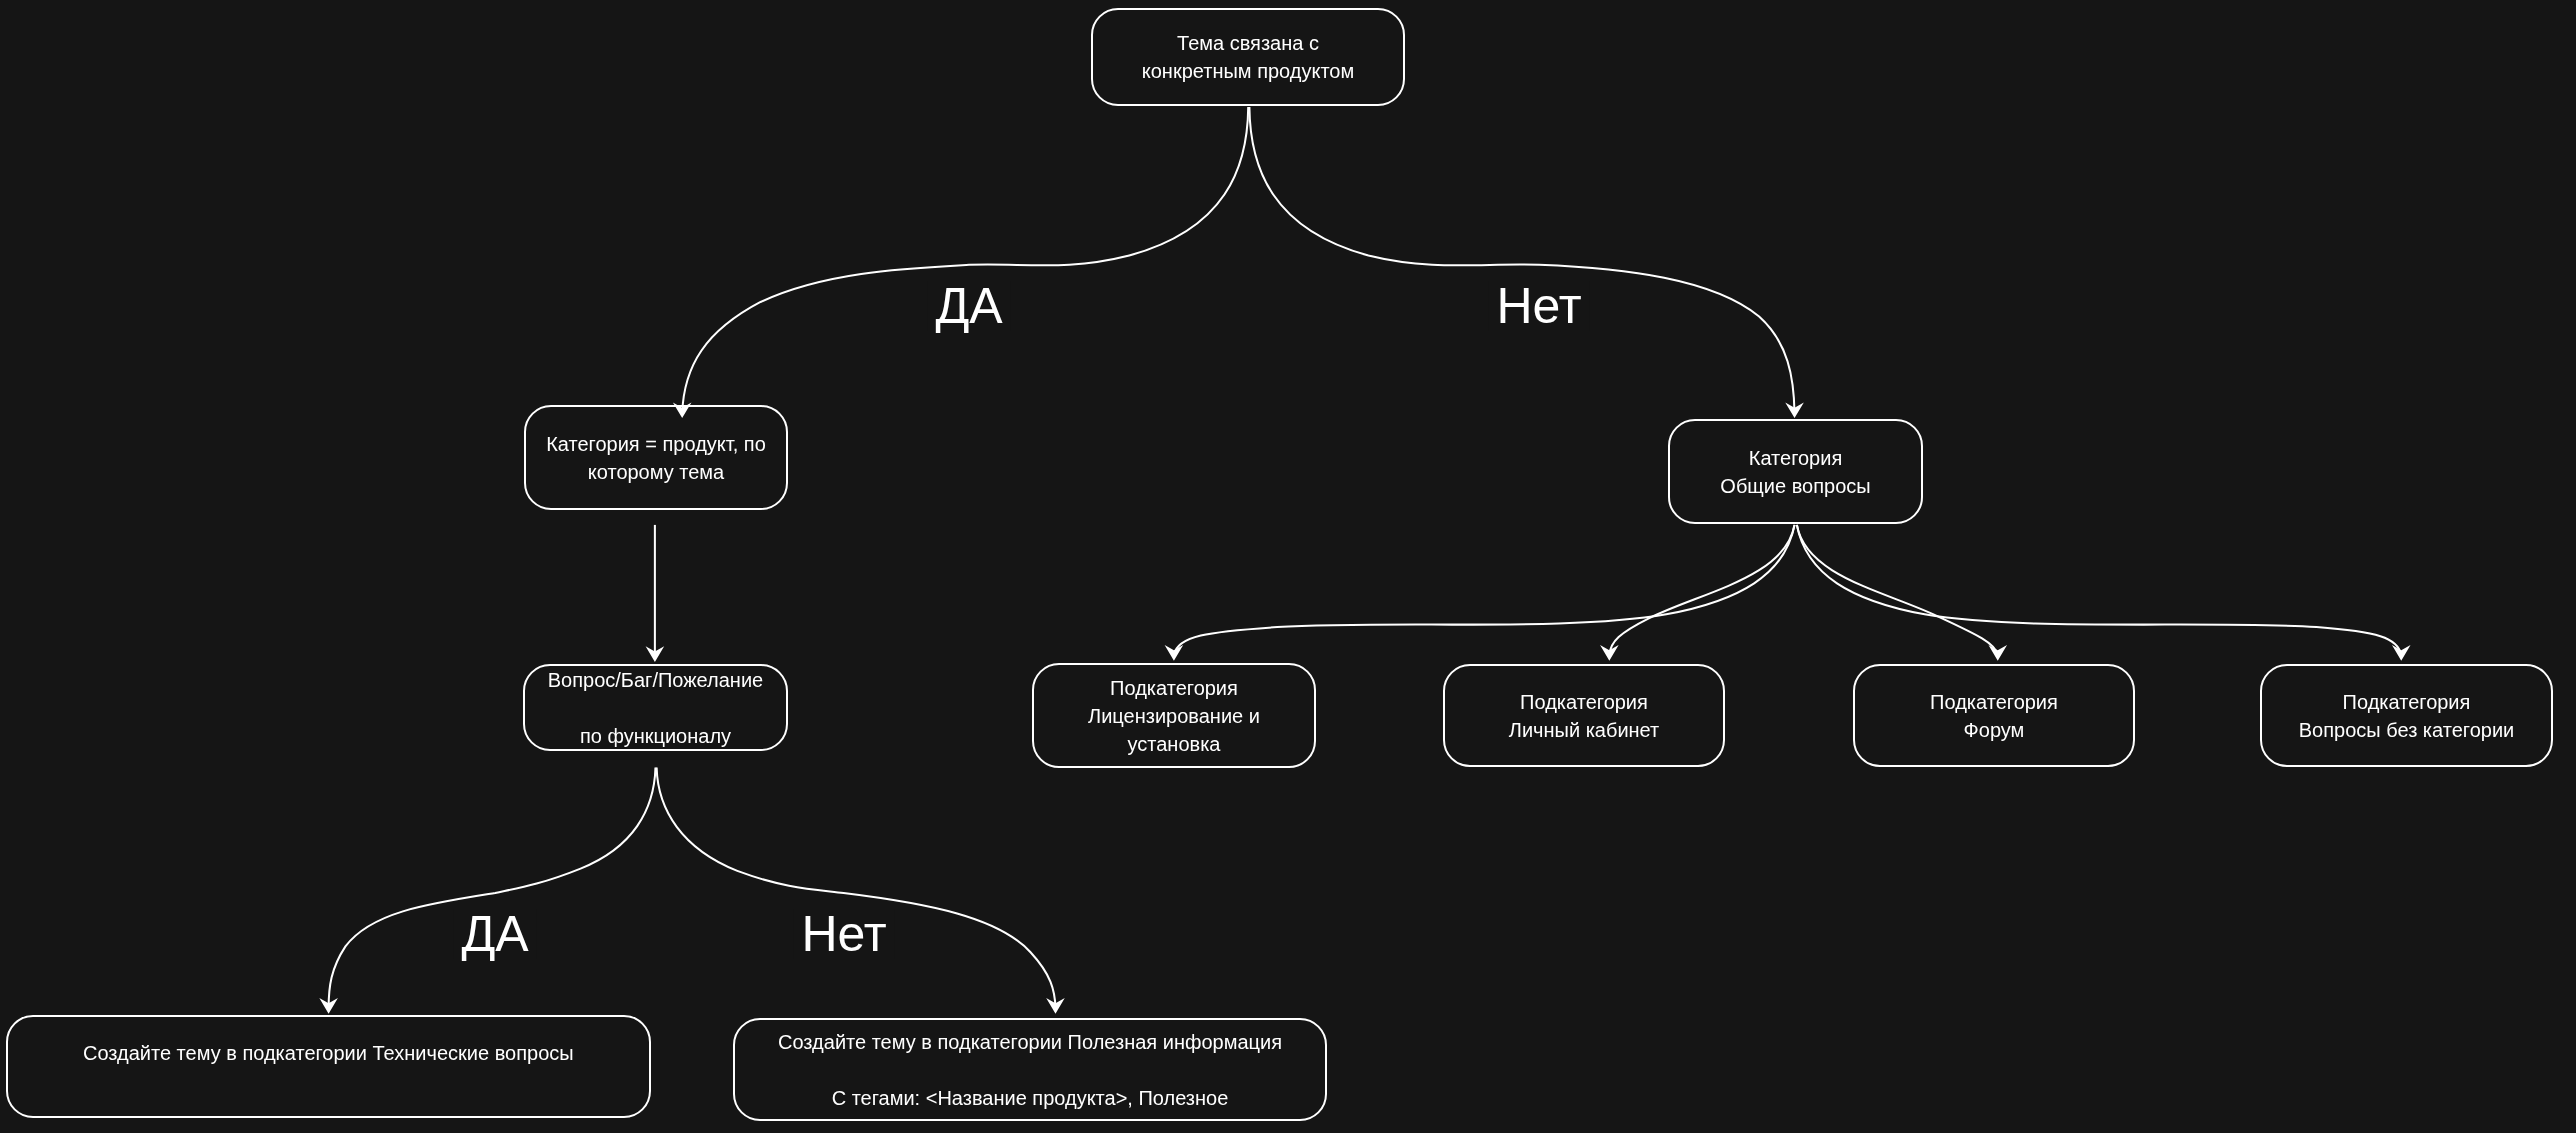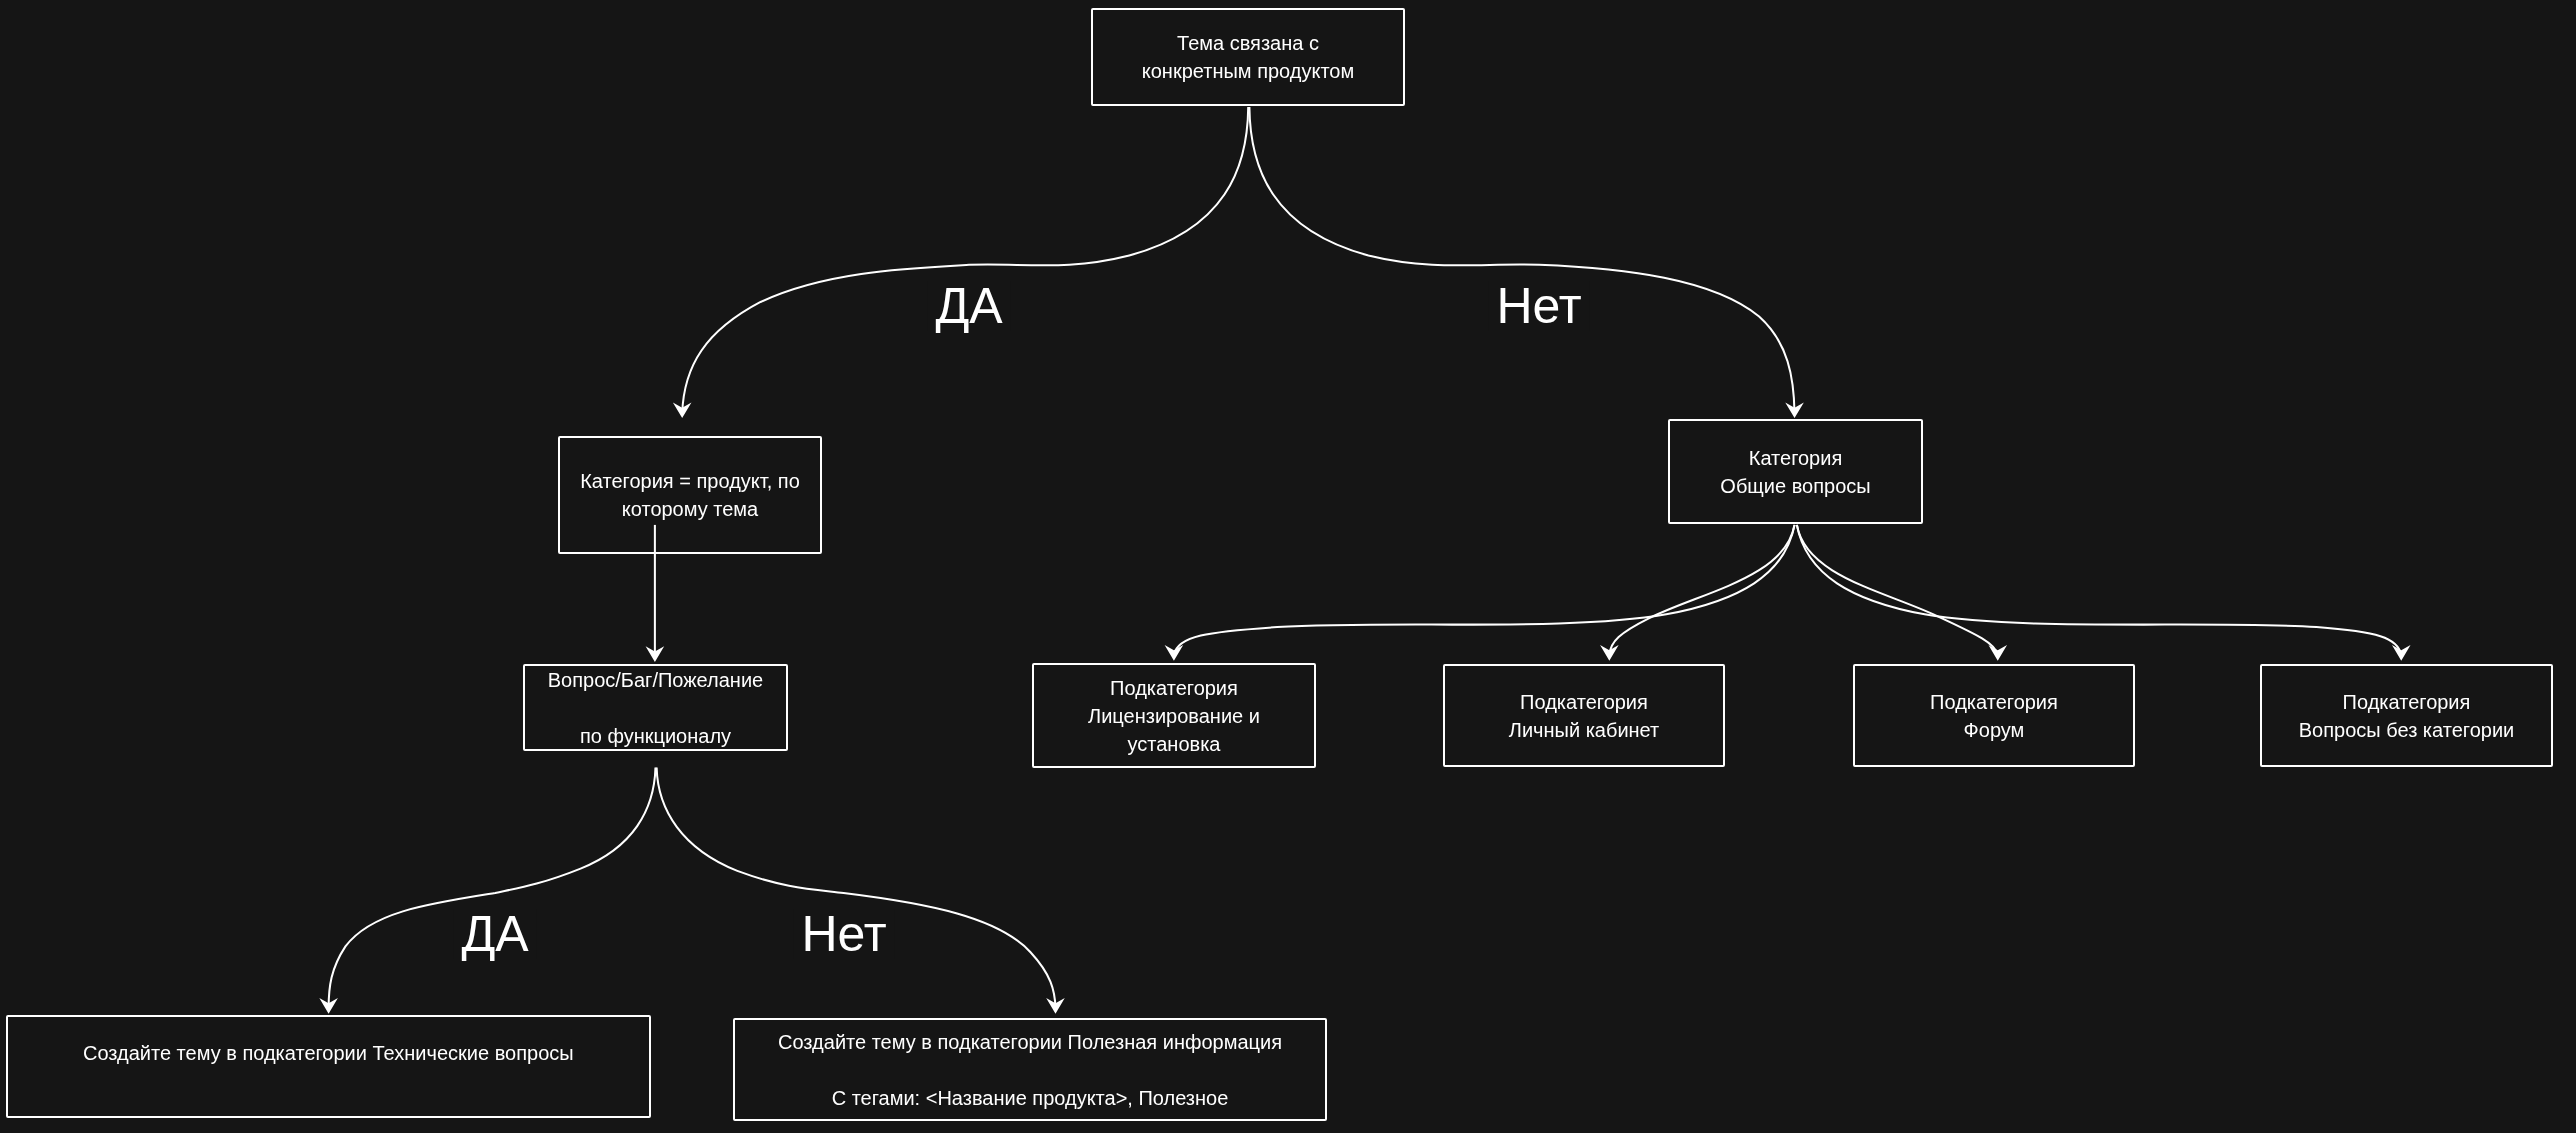--- a/index.html
+++ b/index.html
@@ -15,21 +15,21 @@
     font-family:"Liberation Sans", sans-serif;
     overflow:hidden;
   }
   #edges{position:absolute;left:0;top:0;width:2576px;height:1134px;}
   #edges path{stroke:var(--stroke);stroke-width:3.5;fill:none;}
   #edges polygon{fill:var(--stroke);stroke:none;}
   .node{
     position:absolute;
     box-sizing:border-box;
     border:2px solid var(--stroke);
-    border-radius:2px;
+    border-radius:27px;
     background:transparent;
     color:var(--text);
     display:flex;
     flex-direction:column;
     align-items:center;
     justify-content:center;
     text-align:center;
     font-size:20px;
     line-height:28px;
   }
@@ -79,21 +79,21 @@
 
     <path d="M 3095 904 C 3111 990 3190 1035 3315 1058 C 3490 1088 3800 1068 3990 1080 C 4095 1088 4130 1098 4136 1128"></path>
     <polygon points="4136,1138 4120,1111 4136,1120 4152,1111"></polygon>
   </svg>
 
   <div class="node" style="left:1091px;top:8.1px;width:314px;height:98px;">
     <span class="line">Тема связана с</span>
     <span class="line">конкретным продуктом</span>
   </div>
 
-  <div class="node" style="left:524px;top:436px;width:264px;height:118px;margin-left:34px;">
+  <div class="node" style="left:524px;top:405px;width:264px;height:105px;">
     <span class="line">Категория = продукт, по</span>
     <span class="line">которому тема</span>
   </div>
 
   <div class="node" style="left:523px;top:664px;width:265px;height:87px;">
     <span class="line">Вопрос/Баг/Пожелание</span>
     <span class="line"></span>
     <span class="line">по функционалу</span>
   </div>
 

